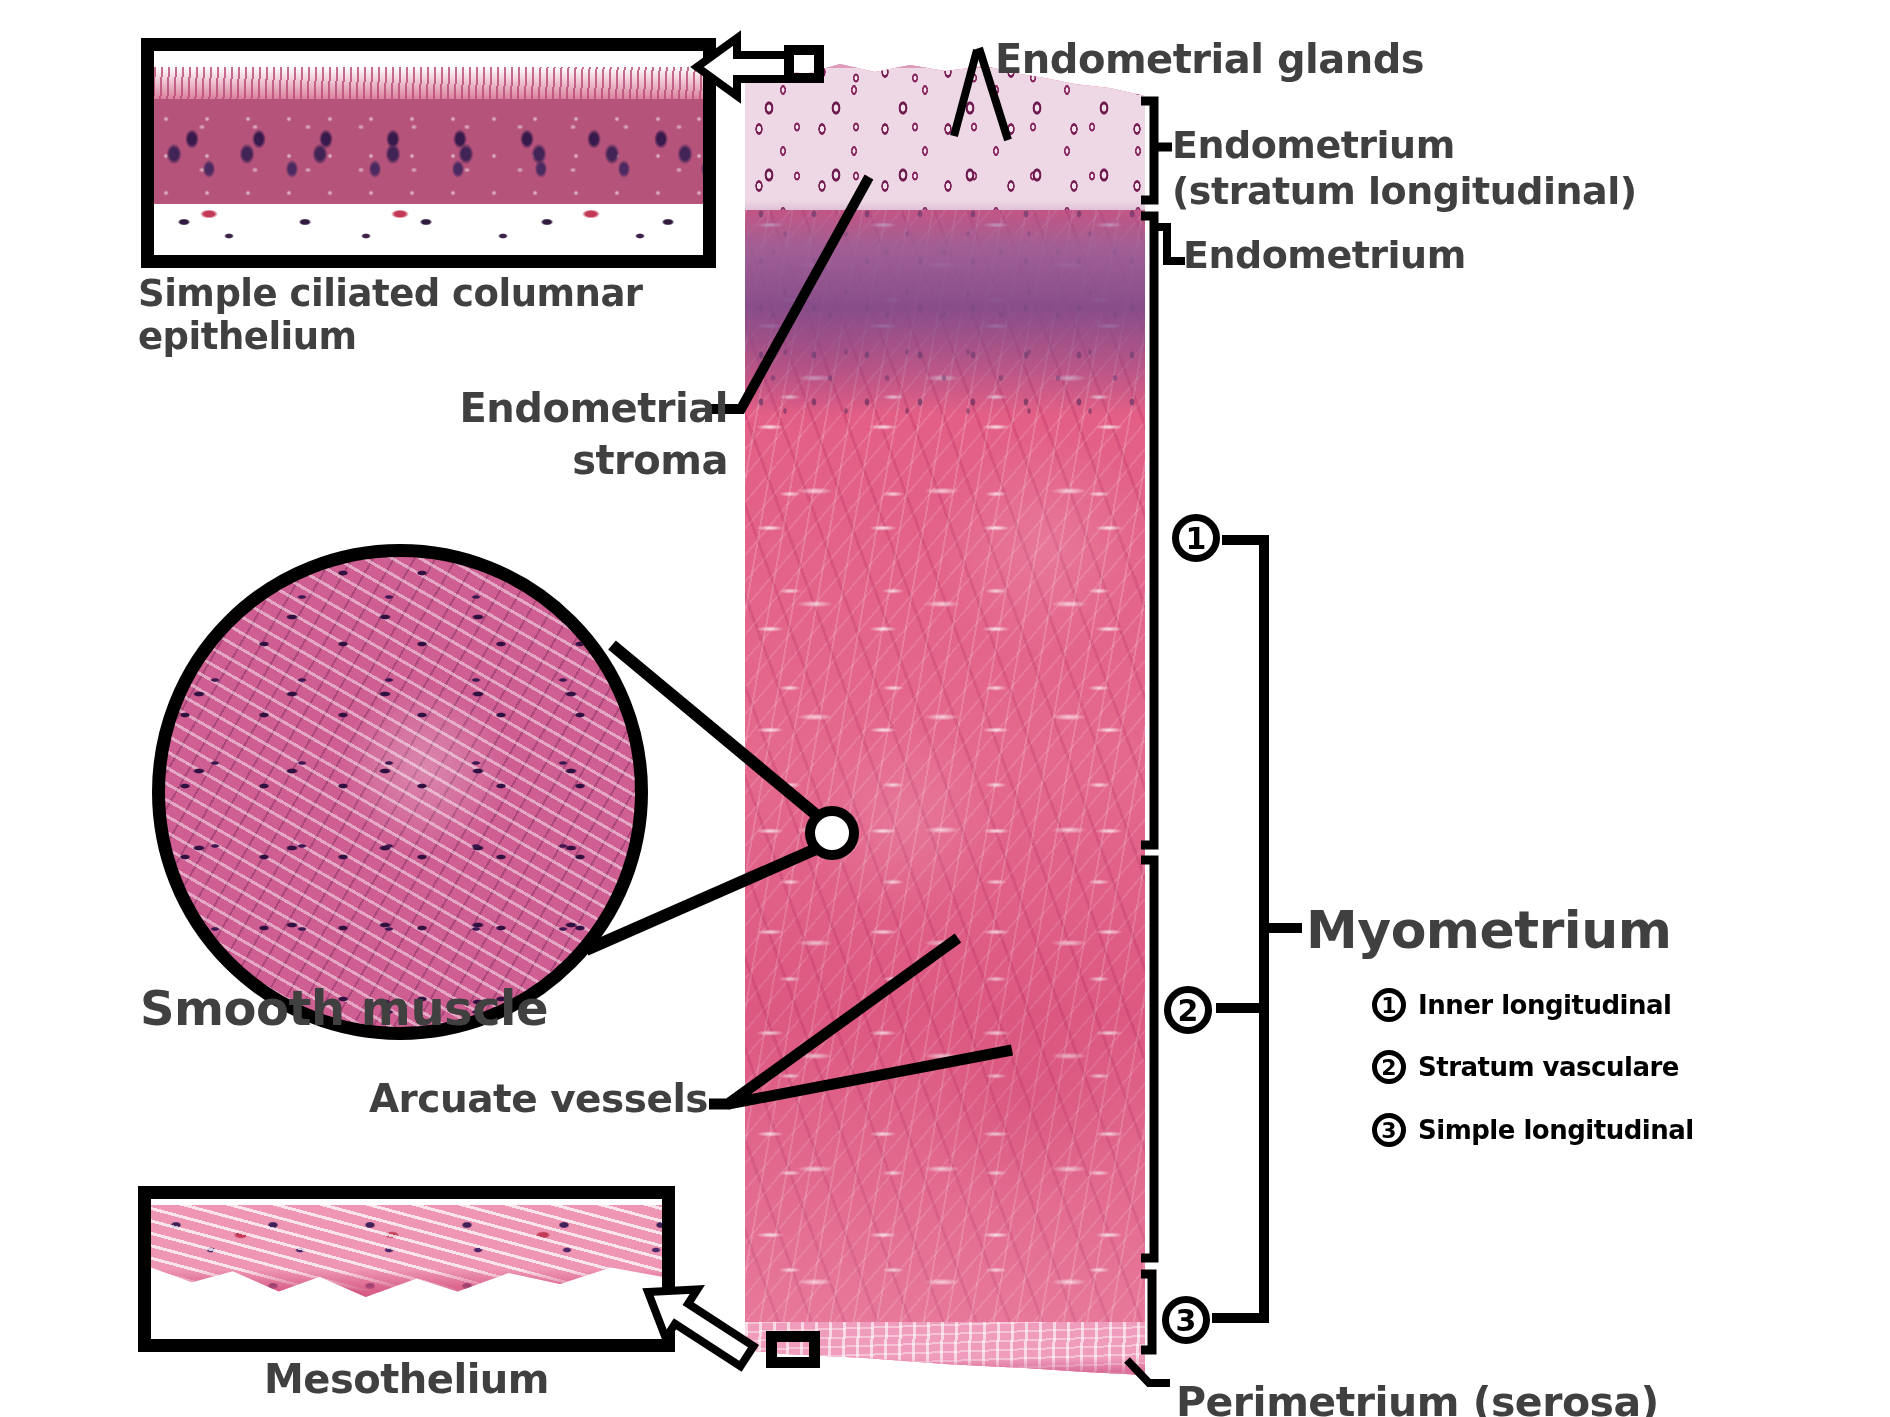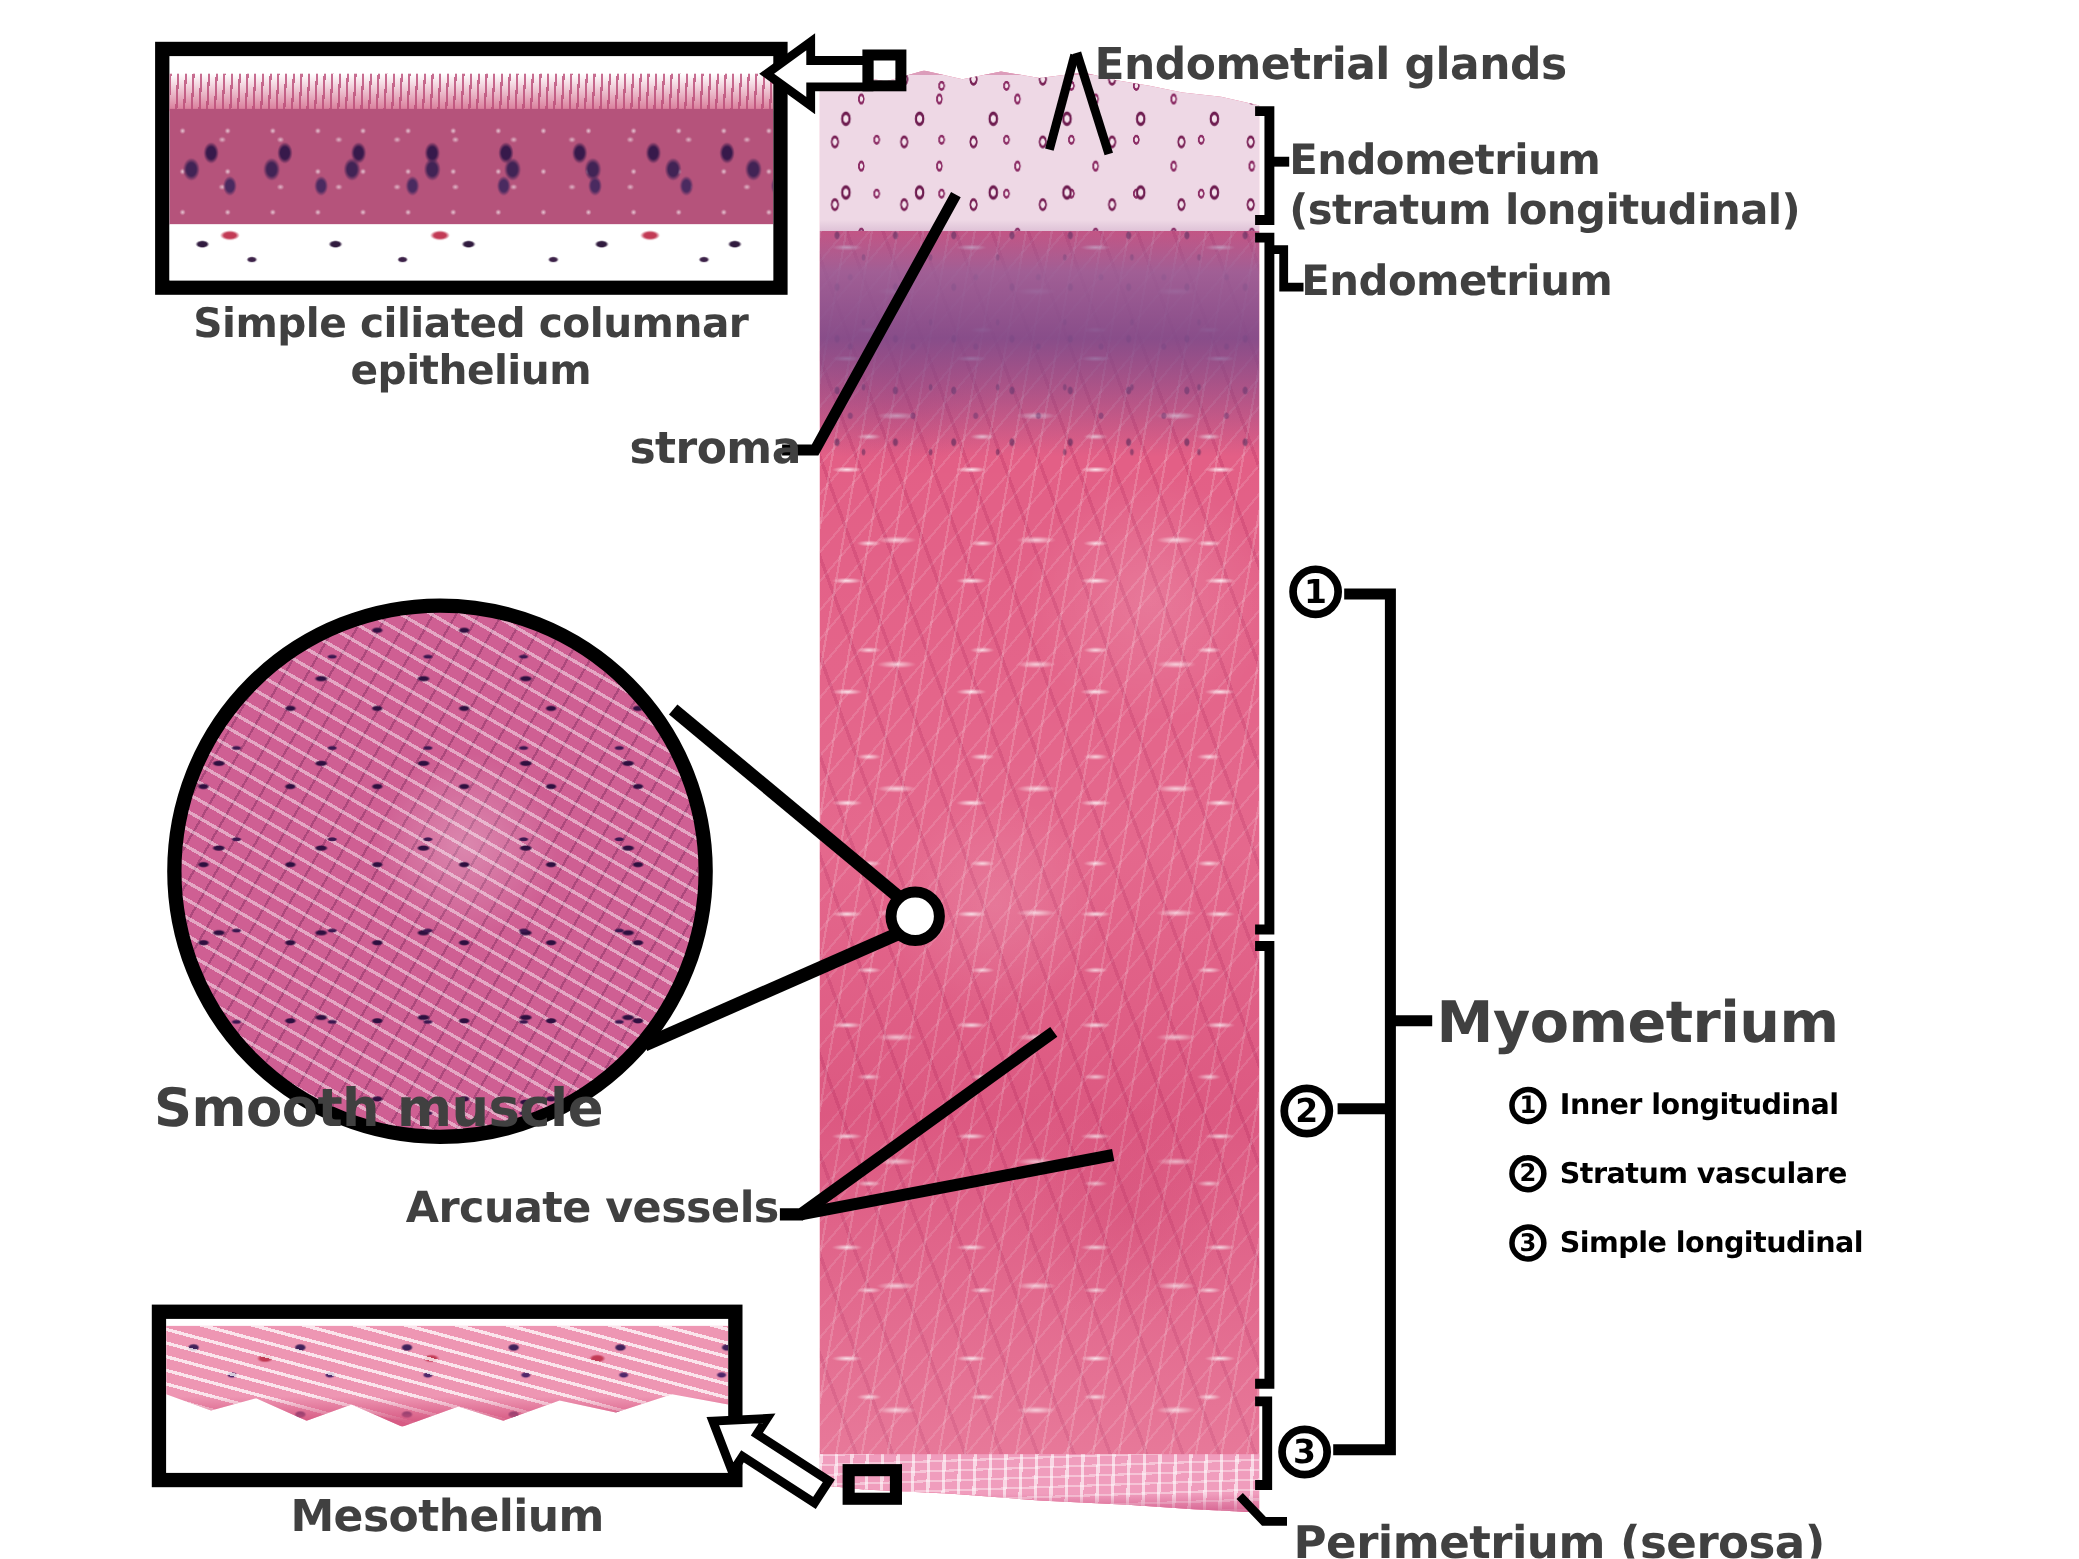--- a/index.html
+++ b/index.html
@@ -103,21 +103,21 @@
     display:flex;align-items:center;justify-content:center;font-weight:700;font-size:30px;}
   #cnum-1{left:1172px;top:514px;width:34px;height:34px;}
   #cnum-2{left:1164px;top:986px;width:34px;height:34px;}
   #cnum-3{left:1162px;top:1296px;width:34px;height:34px;}
 
   
   #lbl-glands{left:995px;top:36px;font-size:40px;}
   #lbl-endo-f{left:1172px;top:122px;font-size:38px;line-height:46px;}
   #lbl-endo-b{left:1183px;top:232px;font-size:38px;line-height:46px;}
   #lbl-stroma{left:420px;top:382px;width:308px;text-align:right;font-size:40px;line-height:52px;}
-  #lbl-simple{left:138px;top:272px;width:580px;text-align:center;font-size:37px;line-height:43px;white-space:normal;}
+  #lbl-simple{left:138px;top:272px;width:580px;text-align:left;font-size:37px;line-height:43px;white-space:normal;}
   #lbl-smooth{left:140px;top:980px;width:500px;text-align:left;font-size:48px;}
   #lbl-arcuate{left:320px;top:1076px;width:388px;text-align:right;font-size:39px;}
   #lbl-meso{left:138px;top:1356px;width:537px;text-align:center;font-size:40px;}
   #lbl-myo{left:1306px;top:900px;font-size:52px;}
   #lbl-peri{left:1176px;top:1378px;font-size:41px;}
   .legend-row{position:absolute;left:1372px;display:flex;align-items:center;gap:12px;}
   #legend-1{top:988px;} #legend-2{top:1050px;} #legend-3{top:1113px;}
   .legend-circ{width:24px;height:24px;border:5px solid #000;border-radius:50%;background:#fff;
     display:flex;align-items:center;justify-content:center;font-weight:700;font-size:22px;flex:0 0 auto;}
   .legend-txt{font-weight:700;font-size:26px;letter-spacing:-0.5px;white-space:nowrap;}
@@ -202,20 +202,21 @@
   <div id="lbl-endo-f" class="lbl">
     <div>Endometrium</div>
     <div>(stratum longitudinal)</div>
   </div>
 
   <div id="lbl-endo-b" class="lbl">
     <div>Endometrium</div>
   </div>
 
   <div id="lbl-stroma" class="lbl">
+    <div>Endometrial</div>
     <div>stroma</div>
   </div>
 
   <div id="lbl-simple" class="lbl">
     <div>Simple ciliated columnar</div>
     <div>epithelium</div>
   </div>
 
   <div id="lbl-smooth" class="lbl">Smooth muscle</div>
 

